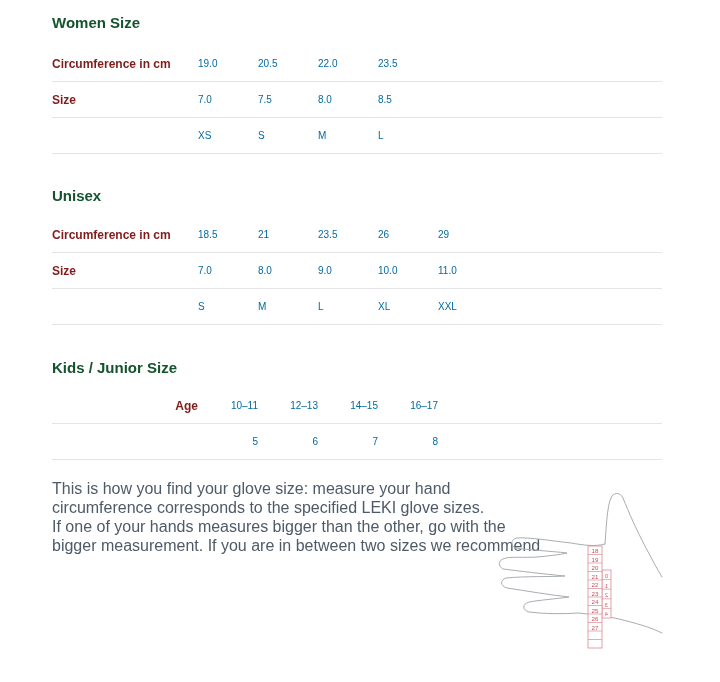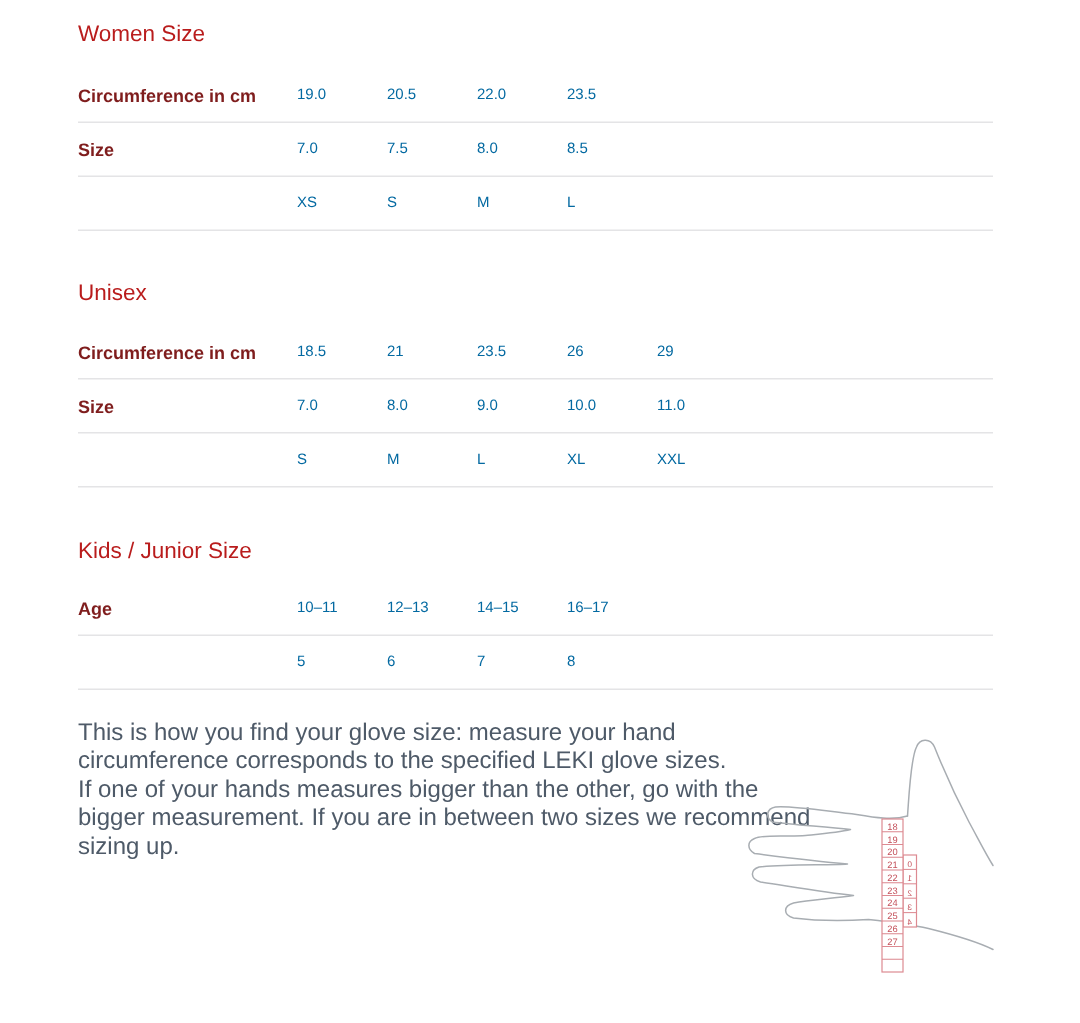--- a/index.html
+++ b/index.html
@@ -1,18 +1,18 @@
 <!DOCTYPE html>
 <html><head>
 <meta charset="utf-8">
 <style>
   html,body{margin:0;padding:0;background:#ffffff;}
   body{width:720px;height:682px;position:relative;font-family:"Liberation Sans",sans-serif;-webkit-font-smoothing:antialiased;overflow:hidden;}
   .page{position:absolute;left:52px;top:15px;width:610px;}
-  .section-title{font-size:15px;font-weight:normal;color:#b91c1c;line-height:15px;margin:0;}
+  .section-title{font-size:15px;font-weight:bold;color:#14532d;line-height:15px;margin:0;}
   .size-table{margin-top:16px;}
   .t-row{display:flex;align-items:center;height:35px;border-bottom:1px solid #e4e4e6;}
   .t-label{width:146px;font-size:12px;font-weight:bold;color:#7f1d1d;flex-shrink:0;}
   .t-cell{width:60px;font-size:10px;color:#0369a1;flex-shrink:0;}
   .gap-a{height:34px;}
   .gap-b{height:35px;}
   .htm-title{font-size:17px;font-weight:bold;color:#15191f;line-height:17px;margin:36px 0 0 0;}
   .htm-text{margin-top:19px;font-size:16px;line-height:19px;color:#4e5a68;}
   .illustration{position:absolute;left:495px;top:485px;width:210px;height:185px;}
 </style>
@@ -72,21 +72,21 @@
       <div class="t-cell">M</div>
       <div class="t-cell">L</div>
       <div class="t-cell">XL</div>
       <div class="t-cell">XXL</div>
     </div>
   </div>
 
   <div class="gap-b"></div>
 
   <h2 class="section-title">Kids / Junior Size</h2>
-  <div class="size-table" style="margin-top:13px;">
+  <div class="size-table" style="margin-top:13px;text-align:right;">
     <div class="t-row">
       <div class="t-label">Age</div>
       <div class="t-cell">10–11</div>
       <div class="t-cell">12–13</div>
       <div class="t-cell">14–15</div>
       <div class="t-cell">16–17</div>
     </div>
     <div class="t-row">
       <div class="t-label"></div>
       <div class="t-cell">5</div>
@@ -94,21 +94,20 @@
       <div class="t-cell">7</div>
       <div class="t-cell">8</div>
     </div>
   </div>
 
   <div class="htm-text">
     <div>This is how you find your glove size: measure your hand</div>
     <div>circumference corresponds to the specified LEKI glove sizes.</div>
     <div>If one of your hands measures bigger than the other, go with the</div>
     <div>bigger measurement. If you are in between two sizes we recommend</div>
-    <div>sizing up.</div>
   </div>
 </div>
 
 <svg class="illustration" viewBox="0 0 210 185">
   <g stroke="#a8adb2" stroke-width="1" fill="none" stroke-linecap="round" stroke-linejoin="round">
 
     <path d="M110,59 C111,46 112,21 116,13 C118,7.5 125,6.5 128,13 C134,28 141,44 151,63 C157,74 162,84 167,92"></path>
 
     <path d="M110,59
              C100,62 88,60 76,58

